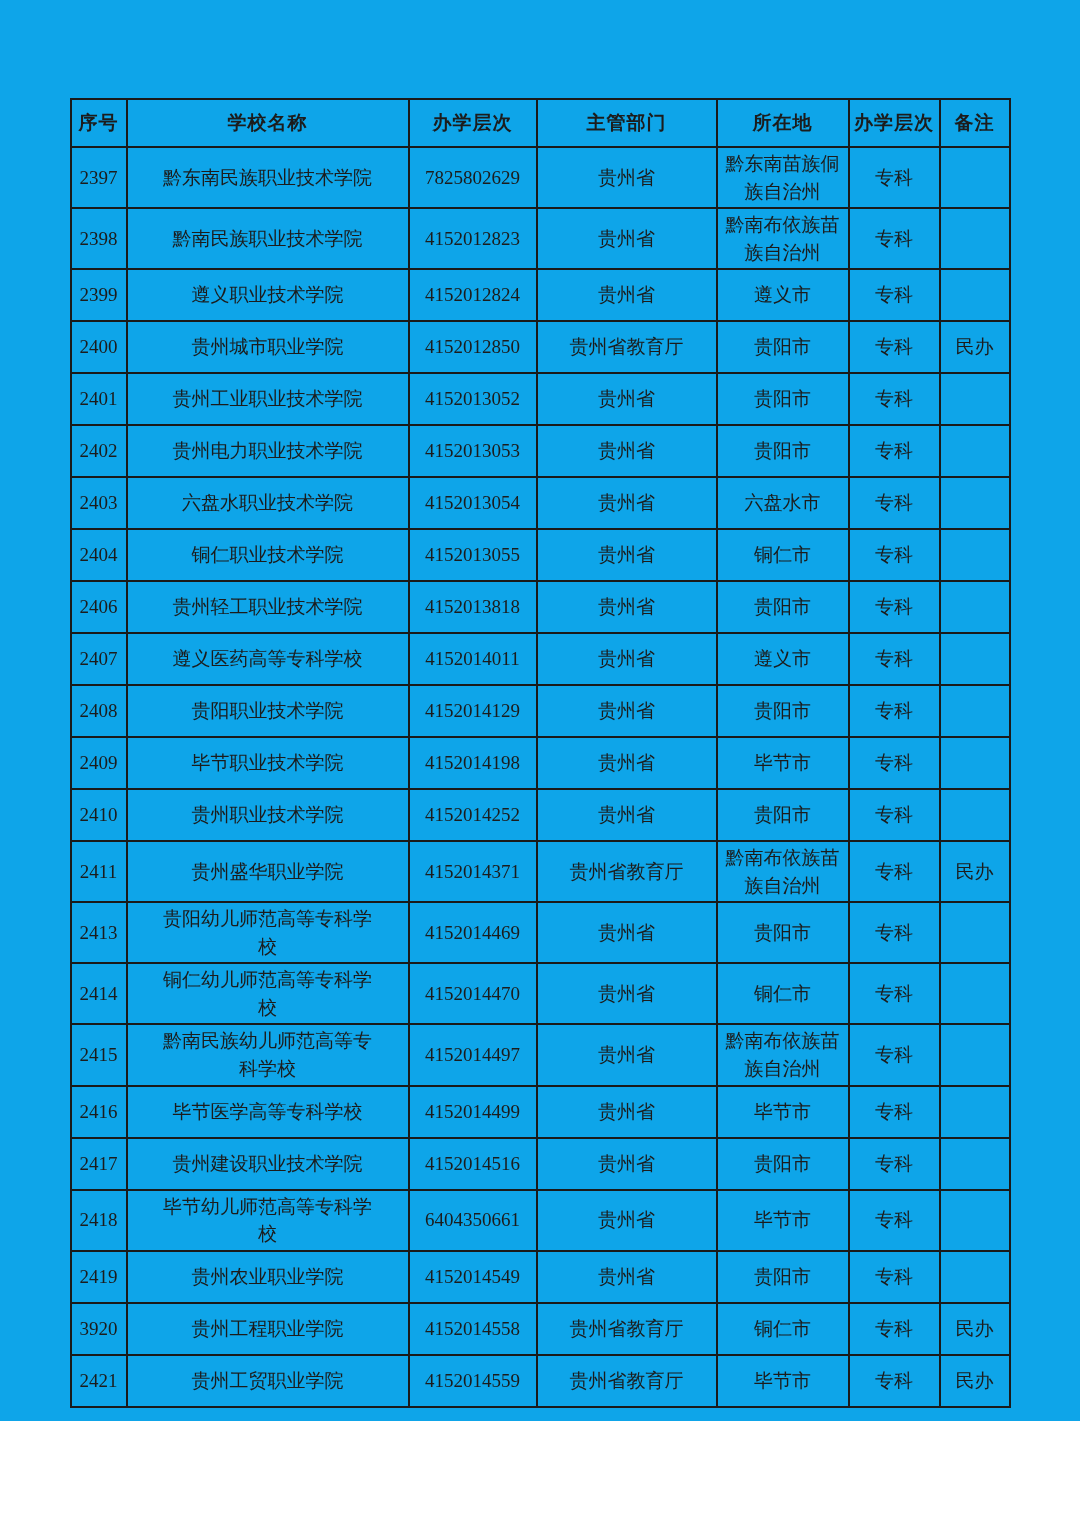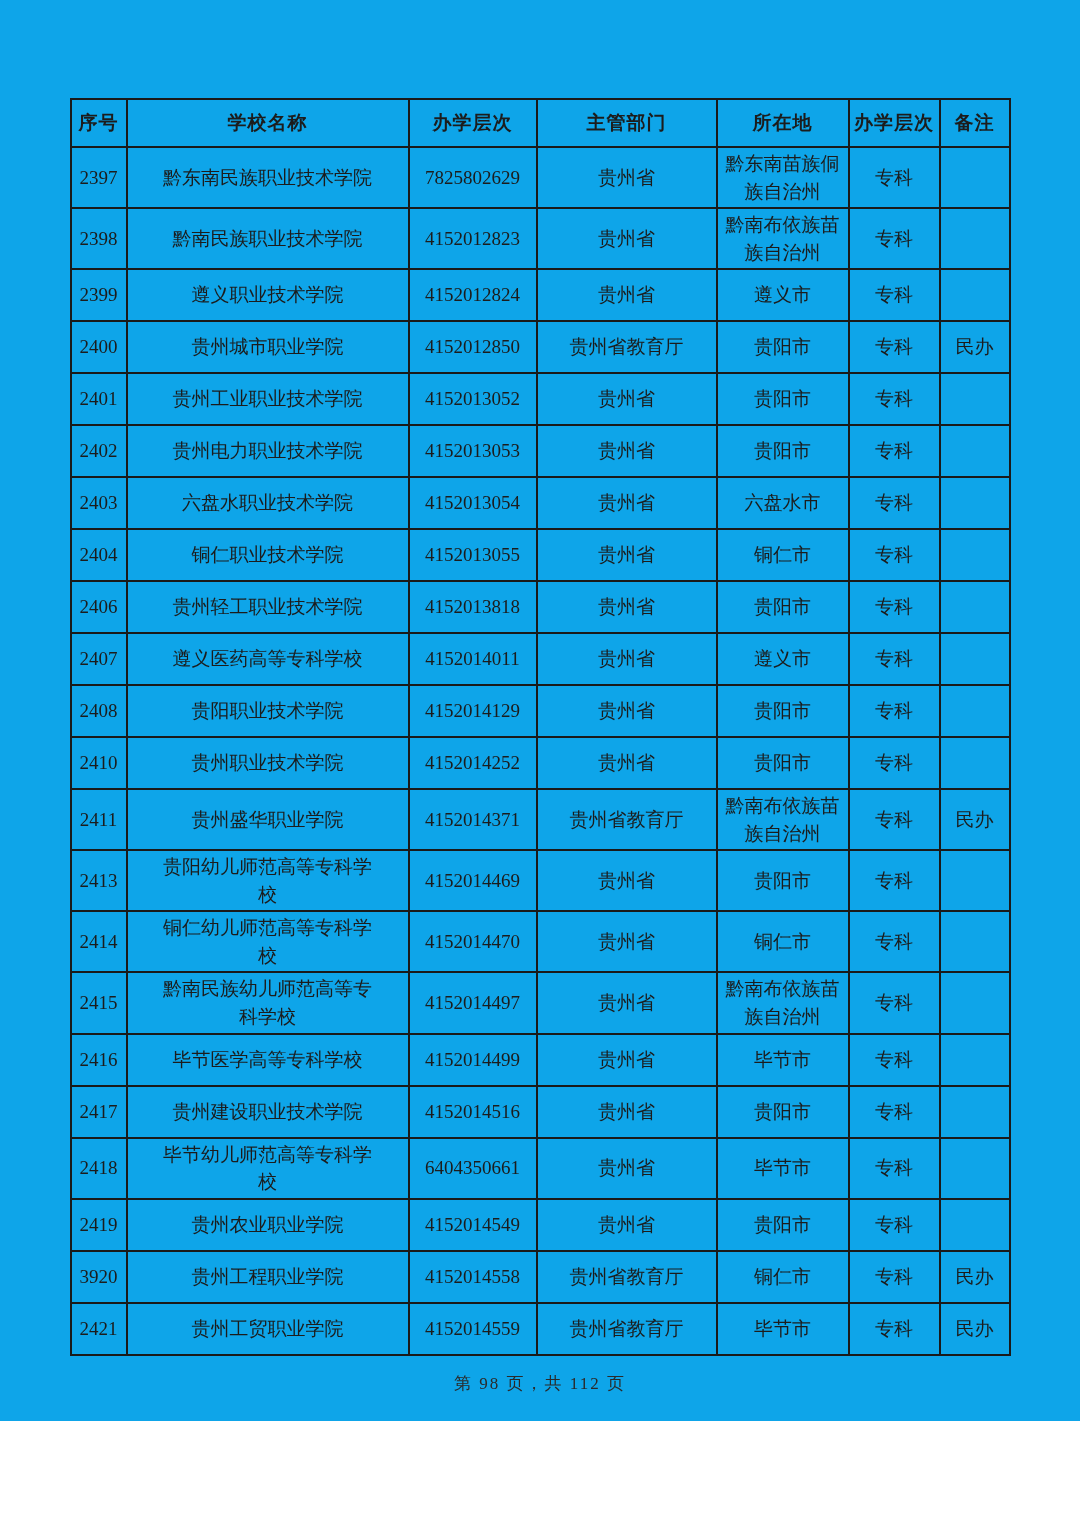--- a/index.html
+++ b/index.html
@@ -176,20 +176,29 @@
         <tr>
           <td class="cell-no">2408</td>
           <td class="cell-name">贵阳职业技术学院</td>
           <td class="cell-code">4152014129</td>
           <td class="cell-dept">贵州省</td>
           <td class="cell-loc">贵阳市</td>
           <td class="cell-level">专科</td>
           <td class="cell-note"></td>
         </tr>
         <tr>
+          <td class="cell-no">2409</td>
+          <td class="cell-name">毕节职业技术学院</td>
+          <td class="cell-code">4152014198</td>
+          <td class="cell-dept">贵州省</td>
+          <td class="cell-loc">毕节市</td>
+          <td class="cell-level">专科</td>
+          <td class="cell-note"></td>
+        </tr>
+        <tr>
           <td class="cell-no">2410</td>
           <td class="cell-name">贵州职业技术学院</td>
           <td class="cell-code">4152014252</td>
           <td class="cell-dept">贵州省</td>
           <td class="cell-loc">贵阳市</td>
           <td class="cell-level">专科</td>
           <td class="cell-note"></td>
         </tr>
         <tr>
           <td class="cell-no">2411</td>

